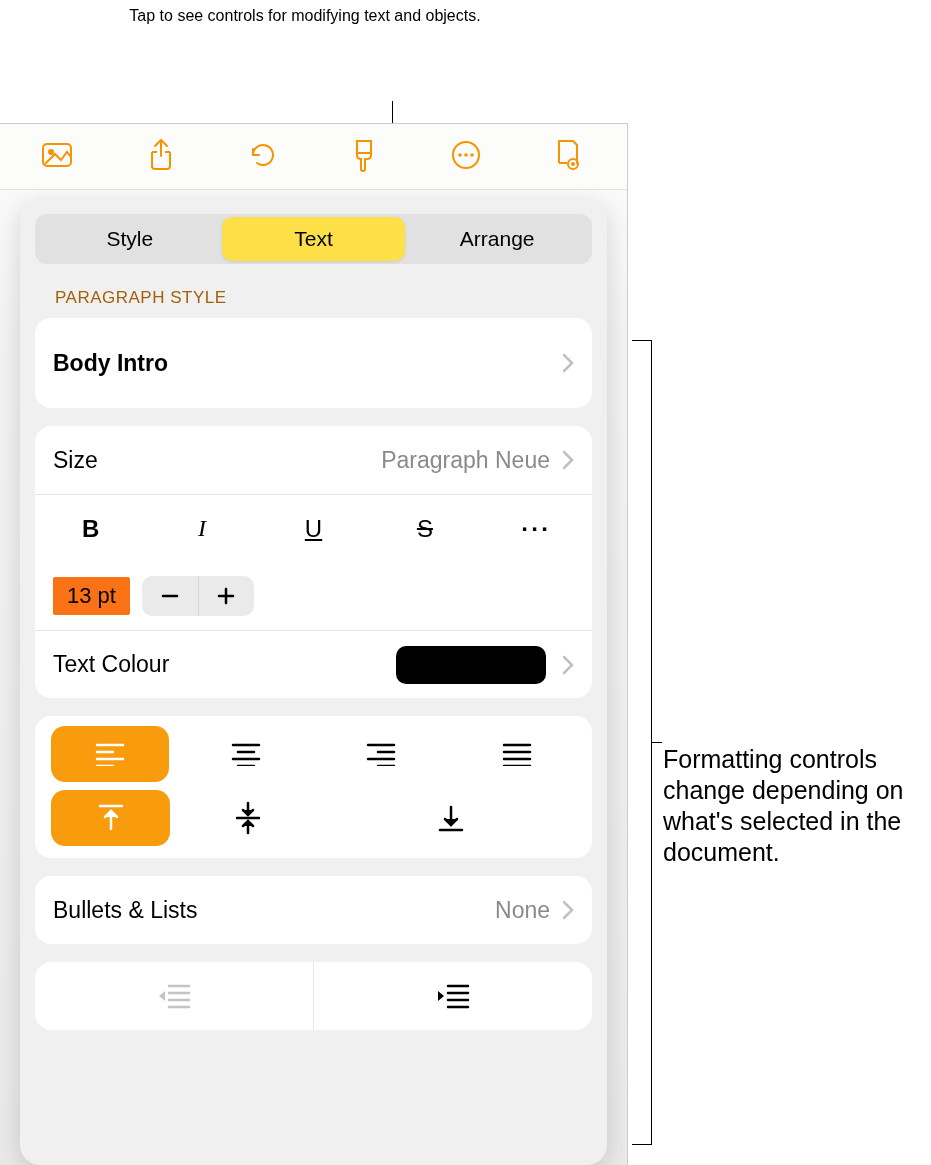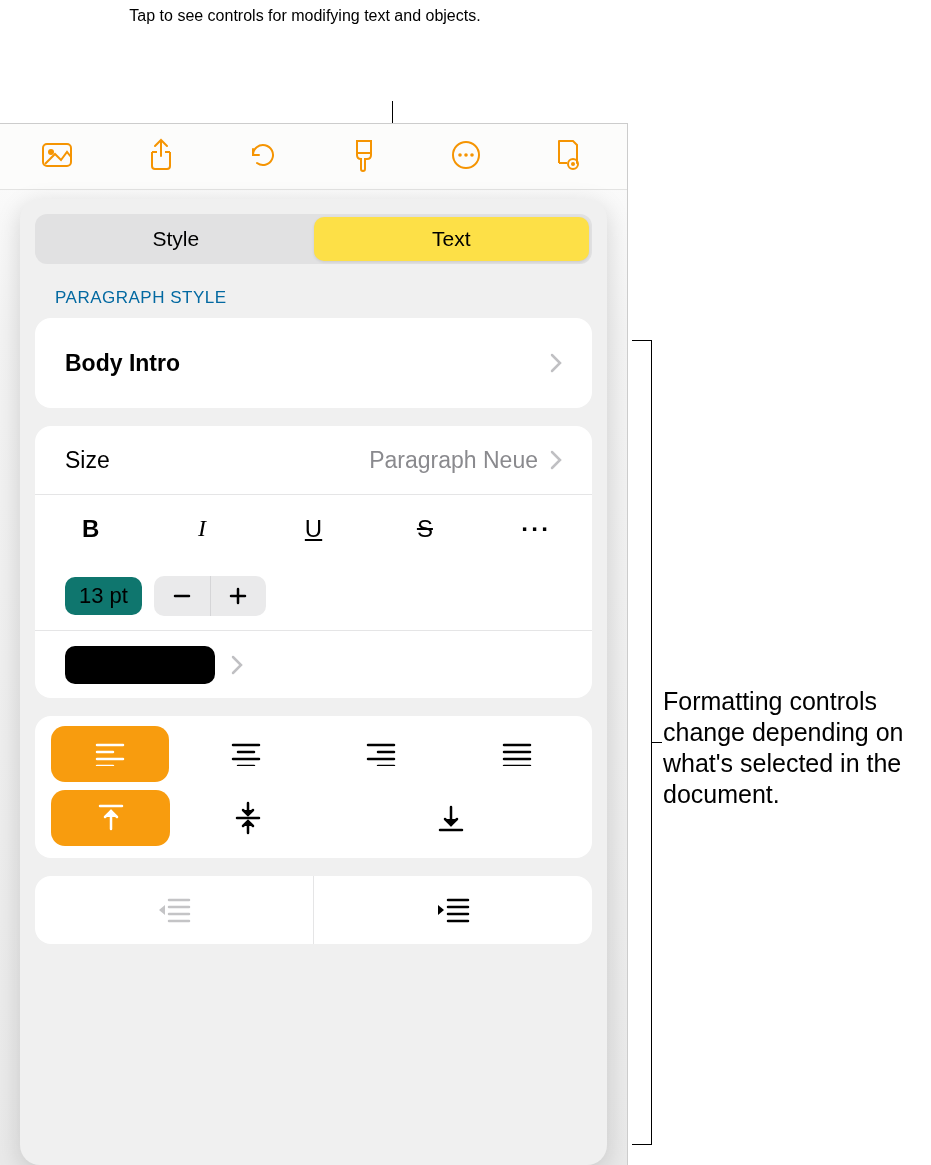--- a/index.html
+++ b/index.html
@@ -1,42 +1,42 @@
 <!DOCTYPE html>
 <html><head>
 <meta charset="utf-8">
 <style>
   *{box-sizing:border-box;margin:0;padding:0;font-family:-apple-system,BlinkMacSystemFont,"Helvetica Neue",Arial,sans-serif}
   body{width:931px;height:1165px;background:#fff;position:relative;color:#000}
   .callout-top{position:absolute;left:55px;top:0;width:500px;text-align:center;font-size:16px;line-height:31px;color:#000}
   .callout-top-line{position:absolute;left:392px;top:101px;width:1px;height:30px;background:#000}
-  .callout-right{position:absolute;left:663px;top:686px;width:260px;font-size:25px;line-height:31px;color:#000}
+  .callout-right{position:absolute;left:663px;top:744px;width:260px;font-size:25px;line-height:31px;color:#000}
   .callout-bracket{position:absolute;left:632px;top:340px;width:20px;height:805px;border-right:1px solid #000;border-top:1px solid #000;border-bottom:1px solid #000}
   .callout-bracket-tick{position:absolute;left:652px;top:742px;width:10px;height:1px;background:#000}
   .device{position:absolute;left:0;top:123px;width:628px;height:1042px;border:1px solid #ccc;border-left:none;border-bottom:none;background:linear-gradient(180deg,#fdfdfd 0%,#f3f3f3 20%,#e9e9e9 100%);overflow:hidden}
   .toolbar{height:66px;background:#fcfcfb;border-bottom:1px solid #e3e3e2;display:flex;align-items:center;padding:0 8px;gap:0;justify-content:space-between}
   .toolbar .slot{flex:1;display:flex;justify-content:center}
   .toolbar svg{stroke:#f59402;fill:none;stroke-width:2}
   .popover{position:absolute;left:20px;top:75px;right:20px;bottom:0;background:#f0f0f0;border-radius:20px;box-shadow:0 6px 25px rgba(0,0,0,0.15);padding:15px;display:flex;flex-direction:column;gap:18px;overflow:hidden}
   .popover::before{content:"";position:absolute;top:-10px;left:365px;width:20px;height:20px;background:#f0f0f0;transform:rotate(45deg);border-radius:3px}
   .seg{display:flex;background:#e1e1e2;border-radius:12px;padding:3px;position:relative;z-index:1}
   .seg span{flex:1;text-align:center;padding:10px 0;font-size:21px;color:#000;border-radius:10px}
   .seg span.active{background:#fde047;box-shadow:0 1px 3px rgba(0,0,0,0.1)}
-  .section-label{font-size:17px;color:#0369a1;letter-spacing:0.5px;text-transform:uppercase;padding-left:20px;margin-top:6px}
+  .section-label{font-size:17px;color:#a16207;letter-spacing:0.5px;text-transform:uppercase;padding-left:20px;margin-top:6px}
   .card{background:#fff;border-radius:16px;overflow:hidden}
-  .row{display:flex;align-items:center;padding:0 30px;height:68px;position:relative}
+  .row{display:flex;align-items:center;padding:0 18px;height:68px;position:relative}
   .row+.row{border-top:1px solid #e5e5e6}
   .row .label{font-size:23px;color:#000;flex:1}
   .row .value{font-size:23px;color:#8a8a8e}
   .row.bold .label{font-weight:700}
   .chev{margin-left:12px}
   .chev svg{display:block}
   .fmt-row{display:flex;align-items:center;height:68px;border-top:1px solid #e5e5e6}
   .fmt-row .cell{flex:1;text-align:center;font-size:24px;color:#000}
-  .size-box{background:#0f766e;border-radius:10px;padding:6px 14px;font-size:22px;color:#000;margin-right:12px}
+  .size-box{background:#f97316;border-radius:2px;padding:6px 14px;font-size:22px;color:#000;margin-right:12px}
   .stepper{display:flex;align-items:center;background:#eaeaeb;border-radius:10px;height:40px}
   .stepper div{width:56px;height:40px;display:flex;align-items:center;justify-content:center}
   .stepper div+div{border-left:1px solid #d5d5d7}
   .swatch{width:150px;height:38px;background:#000;border-radius:10px;margin-right:4px}
   .grid-row{display:flex;gap:18px;padding:10px 16px 0 16px}
   .grid-row+.grid-row{padding-top:8px;padding-bottom:12px}
   .gbtn{flex:1;height:56px;border-radius:14px;display:flex;align-items:center;justify-content:center}
   .gbtn.active{background:#f89c0e}
   .gbtn.active svg{stroke:#fff;fill:#fff}
   .gbtn svg{stroke:#000;fill:#000}
@@ -113,20 +113,21 @@
           </svg>
     </span>
       </div>
   </div>
 
   <div class="popover">
 
     <div class="seg">
       <span>Style</span>
       <span class="active">Text</span>
+      <span>Arrange</span>
     </div>
 
     <div class="section-label">Paragraph Style</div>
 
     <div class="card" style="margin-top:-8px">
       <div class="row bold" style="height:90px">
         <span class="label">Body Intro</span>
         <span class="chev">
           <svg width="12" height="20" viewBox="0 0 12 20">
               <path d="M2 2 L10 10 L2 18" stroke="#c0c0c3" stroke-width="2.5" fill="none" stroke-linecap="round"></path>
@@ -162,20 +163,21 @@
           </div>
           <div>
             <svg width="20" height="20" viewBox="0 0 20 20">
                 <line x1="3" y1="10" x2="17" y2="10" stroke="#000" stroke-width="2.5" stroke-linecap="round"></line>
                 <line x1="10" y1="3" x2="10" y2="17" stroke="#000" stroke-width="2.5" stroke-linecap="round"></line>
               </svg>
           </div>
         </div>
       </div>
       <div class="row">
+        <span class="label">Text Colour</span>
         <span class="swatch" title="#000000"></span>
         <span class="chev">
           <svg width="12" height="20" viewBox="0 0 12 20">
               <path d="M2 2 L10 10 L2 18" stroke="#c0c0c3" stroke-width="2.5" fill="none" stroke-linecap="round"></path>
             </svg>
         </span>
       </div>
     </div>
 
     <div class="card">
@@ -233,20 +235,31 @@
         <div class="gbtn" style="flex:2.1">
           <svg width="26" height="30" viewBox="0 0 26 30" stroke-width="2.5" stroke-linecap="round" fill="none">
               <line x1="2" y1="27" x2="24" y2="27"></line>
               <line x1="13" y1="4" x2="13" y2="22"></line>
               <path d="M7 16 L13 22 L19 16"></path>
             </svg>
         </div>
       </div>
     </div>
 
+    <div class="card">
+      <div class="row">
+        <span class="label">Bullets &amp; Lists</span>
+        <span class="value">None</span>
+        <span class="chev">
+          <svg width="12" height="20" viewBox="0 0 12 20">
+              <path d="M2 2 L10 10 L2 18" stroke="#c0c0c3" stroke-width="2.5" fill="none" stroke-linecap="round"></path>
+            </svg>
+        </span>
+      </div>
+    </div>
 
     <div class="card">
       <div class="indent-row">
         <div class="half disabled">
           <svg width="34" height="26" viewBox="0 0 34 26" stroke-width="2.5" stroke-linecap="round">
               <line x1="12" y1="3" x2="32" y2="3"></line>
               <line x1="12" y1="10" x2="32" y2="10"></line>
               <line x1="12" y1="17" x2="32" y2="17"></line>
               <line x1="12" y1="24" x2="32" y2="24"></line>
               <path d="M8 8 L2 13 L8 18 Z" stroke="none"></path>

